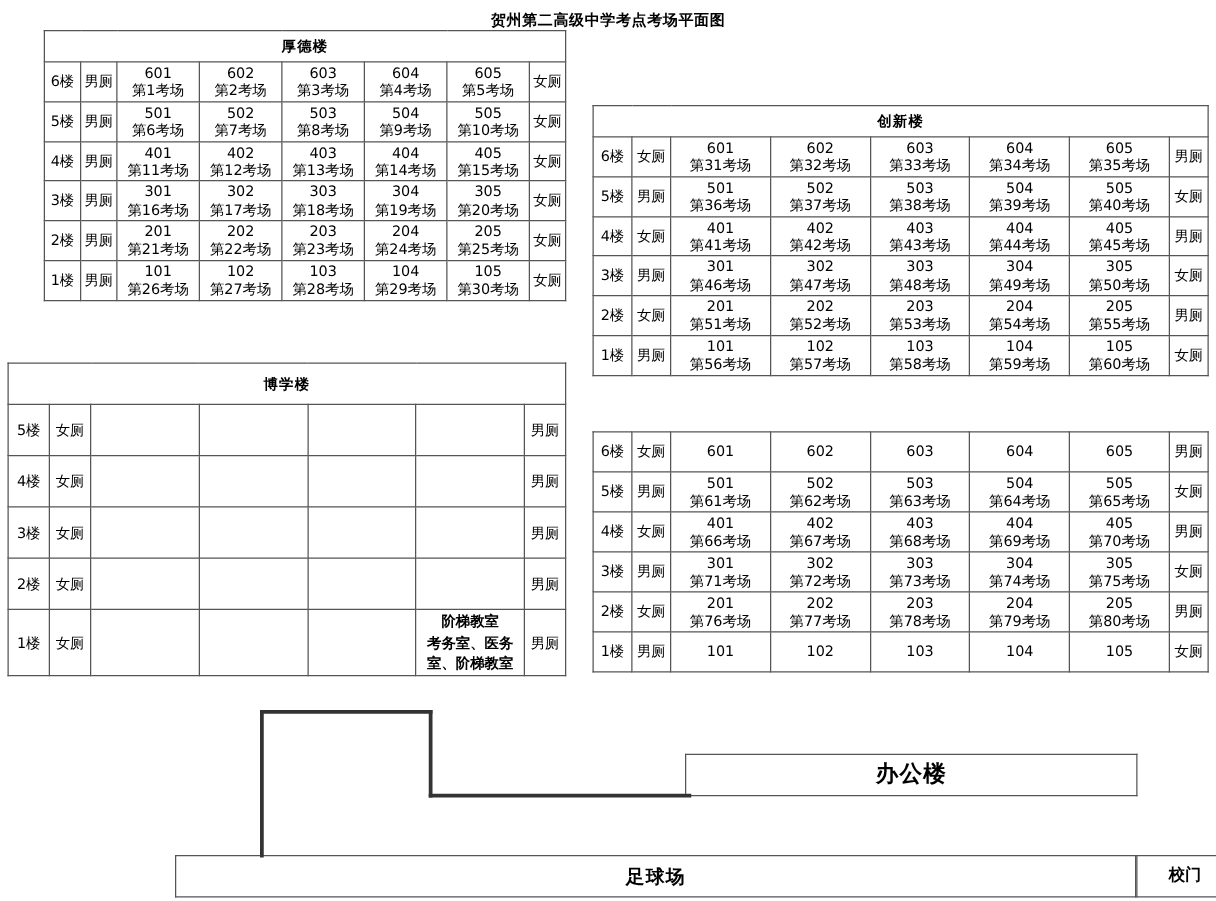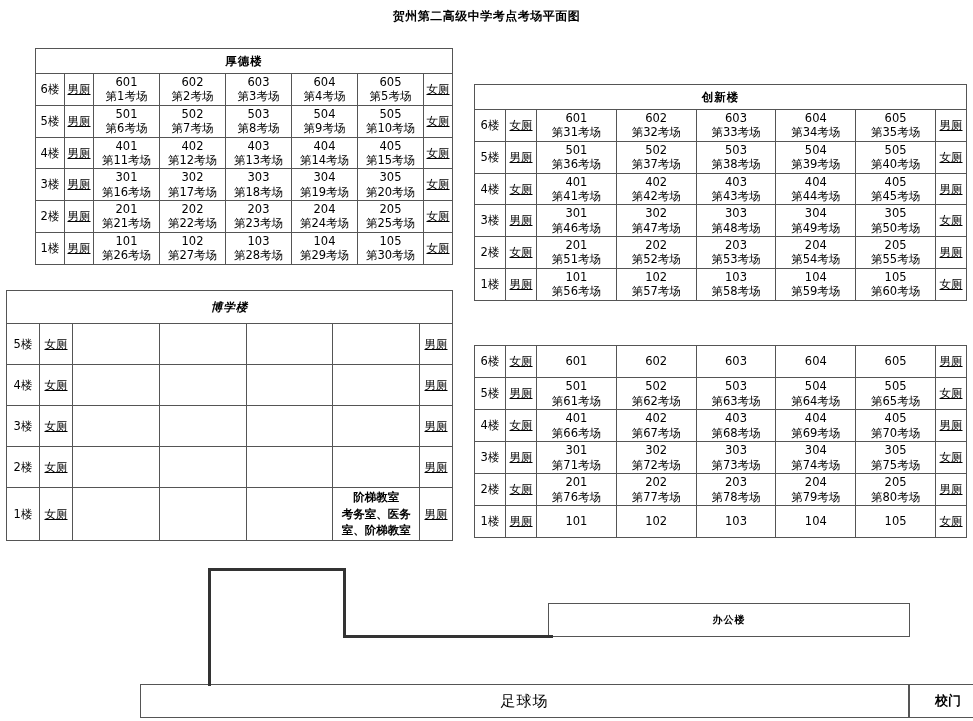--- a/index.html
+++ b/index.html
@@ -48,58 +48,57 @@
     height: 22px;
     letter-spacing: 1px;
   }
   td.floor {
     font-size: 12px;
     width: 30px;
   }
   td.wc {
     font-size: 12px;
     width: 32px;
-    text-decoration: underline;
   }
   td.room .num {
     display: block;
     font-size: 11.5px;
   }
   td.room .hall {
     display: block;
     font-size: 11.5px;
   }
   
-  #houde { top: 48px; left: 6px; width: 447px; padding-left: 29px; }
+  #houde { top: 24px; left: 6px; width: 447px; padding-left: 29px; }
   #houde td.room { height: 27px; }
   #houde td.floor, #houde td.wc { width: 29px; }
   
   #boxue { top: 290px; left: 6px; width: 447px; }
   #boxue td { height: 38px; }
-  #boxue td.bldg-title { height: 30px; font-style: italic; }
+  #boxue td.bldg-title { height: 30px; }
   #boxue td.floor, #boxue td.wc { width: 33px; }
   #boxue td.special {
     font-size: 11.5px;
     font-weight: bold;
     line-height: 1.45;
   }
   
   #chuangxin { top: 84px; left: 474px; width: 493px; }
   #chuangxin td.room { height: 27px; }
   #chuangxin td.floor, #chuangxin td.wc { width: 31px; }
   
   #qiushi { top: 345px; left: 474px; width: 493px; }
   #qiushi td.room { height: 29px; }
   #qiushi td.floor, #qiushi td.wc { width: 31px; }
   
   #office { top: 603px; left: 548px; width: 362px; }
-  #office td { height: 30px; font-size: 10px; font-weight: bold; letter-spacing: 1px; }
+  #office td { height: 30px; font-size: 18px; font-weight: bold; letter-spacing: 1px; }
   
   #football { top: 684px; left: 140px; width: 769px; }
-  #football td { height: 30px; font-size: 15px; font-weight: normal; letter-spacing: 1px; }
+  #football td { height: 30px; font-size: 15px; font-weight: bold; letter-spacing: 1px; }
   #gate { top: 684px; left: 909px; width: 78px; }
   #gate td { height: 30px; font-size: 13px; font-weight: bold; }
   
   .path {
     position: absolute;
     background: #333;
   }
 </style>
 </head>
 <body>

